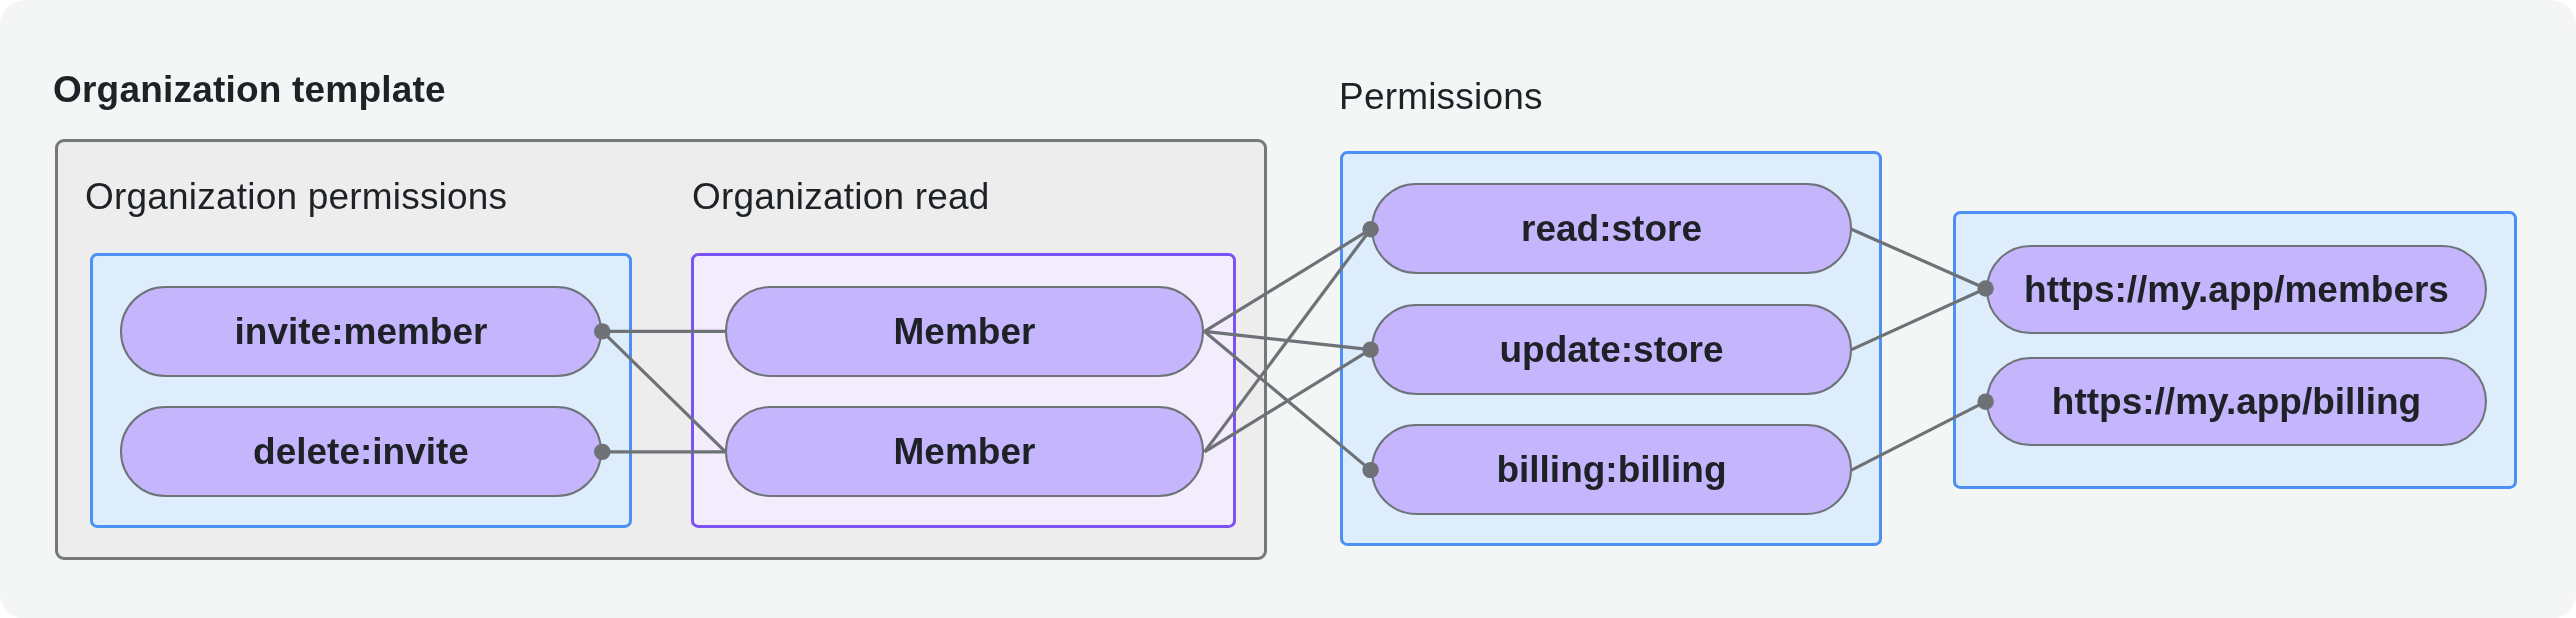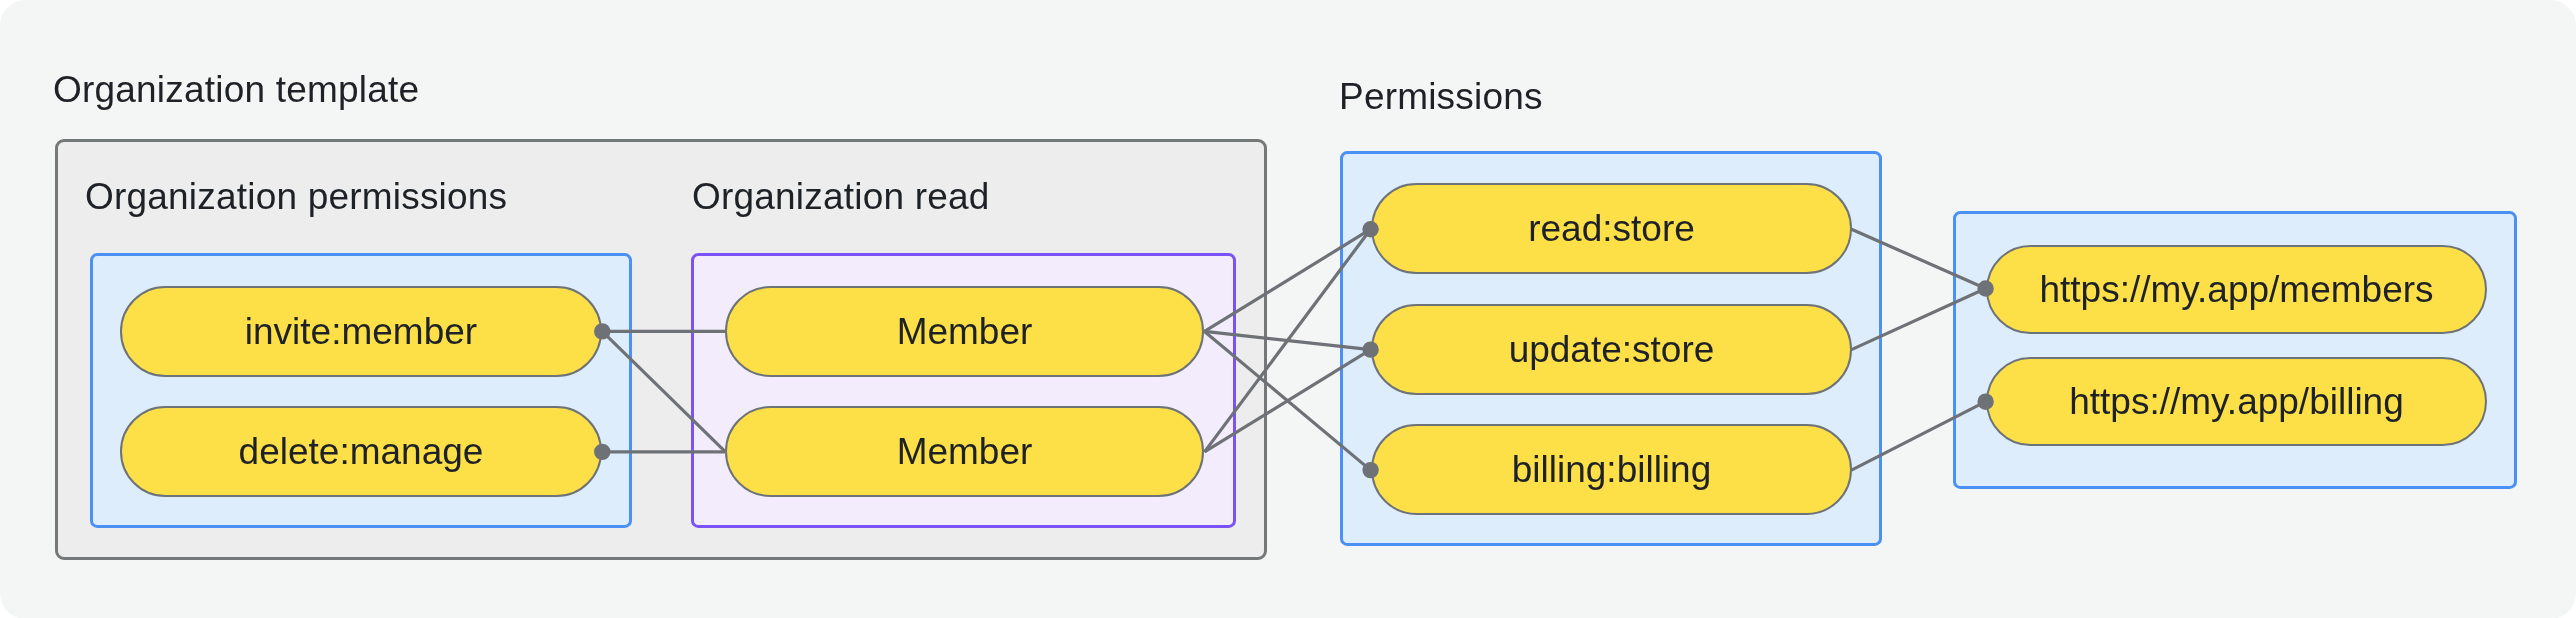--- a/index.html
+++ b/index.html
@@ -14,21 +14,21 @@
     height: 619px;
     background: #f4f6f5;
     border-radius: 25.6px;
     overflow: hidden;
   }
   .heading {
     position: absolute;
     left: 53px;
     top: 69px;
     font-size: 37px;
-    font-weight: 400;
+    font-weight: 700;
     color: #1e2227;
     letter-spacing: 0.2px;
     white-space: nowrap;
   }
   .group-label {
     position: absolute;
     font-size: 37px;
     font-weight: 500;
     color: #1e2227;
     letter-spacing: 0.2px;
@@ -59,28 +59,28 @@
     border: 3.7px solid #7a52f5;
   }
   .pos-org-permissions { left: 90px;   top: 253px; width: 542px; height: 275px; }
   .pos-org-roles       { left: 691px;  top: 253px; width: 545px; height: 275px; }
   .pos-permissions     { left: 1340px; top: 151px; width: 542px; height: 395px; }
   .pos-api             { left: 1953px; top: 211px; width: 564px; height: 278px; }
 
   .pill {
     position: absolute;
     box-sizing: border-box;
-    background: #fde047;
+    background: #c4b5fd;
     border: 2.7px solid #6e7378;
     border-radius: 55px;
     display: flex;
     align-items: center;
     justify-content: center;
     font-size: 37px;
-    font-weight: 400;
+    font-weight: 700;
     color: #1e2227;
     white-space: nowrap;
   }
   .pill-invite  { left: 120px;  top: 286px; width: 482px; height: 91px; }
   .pill-delete  { left: 120px;  top: 406px; width: 482px; height: 91px; }
   .pill-admin   { left: 725px;  top: 286px; width: 479px; height: 91px; }
   .pill-member  { left: 725px;  top: 406px; width: 479px; height: 91px; }
   .pill-read    { left: 1371px; top: 183px; width: 481px; height: 91px; }
   .pill-update  { left: 1371px; top: 304px; width: 481px; height: 91px; }
   .pill-manage  { left: 1371px; top: 424px; width: 481px; height: 91px; }
@@ -112,21 +112,21 @@
   <div class="box purple-box pos-org-roles"></div>
   <div class="box blue-box pos-permissions"></div>
   <div class="box blue-box pos-api"></div>
 
   <div class="heading">Organization template</div>
   <div class="group-label label-org-permissions">Organization permissions</div>
   <div class="group-label label-org-roles">Organization read</div>
   <div class="group-label label-permissions">Permissions</div>
 
   <div class="pill pill-invite">invite:member</div>
-  <div class="pill pill-delete">delete:manage</div>
+  <div class="pill pill-delete">delete:invite</div>
   <div class="pill pill-admin">Member</div>
   <div class="pill pill-member">Member</div>
   <div class="pill pill-read">read:store</div>
   <div class="pill pill-update">update:store</div>
   <div class="pill pill-manage">billing:billing</div>
   <div class="pill pill-members">https://my.app/members</div>
   <div class="pill pill-billing">https://my.app/billing</div>
 
   <svg class="wires" viewBox="0 0 2823 678">
     <line x1="660" y1="363" x2="795" y2="363"></line>

